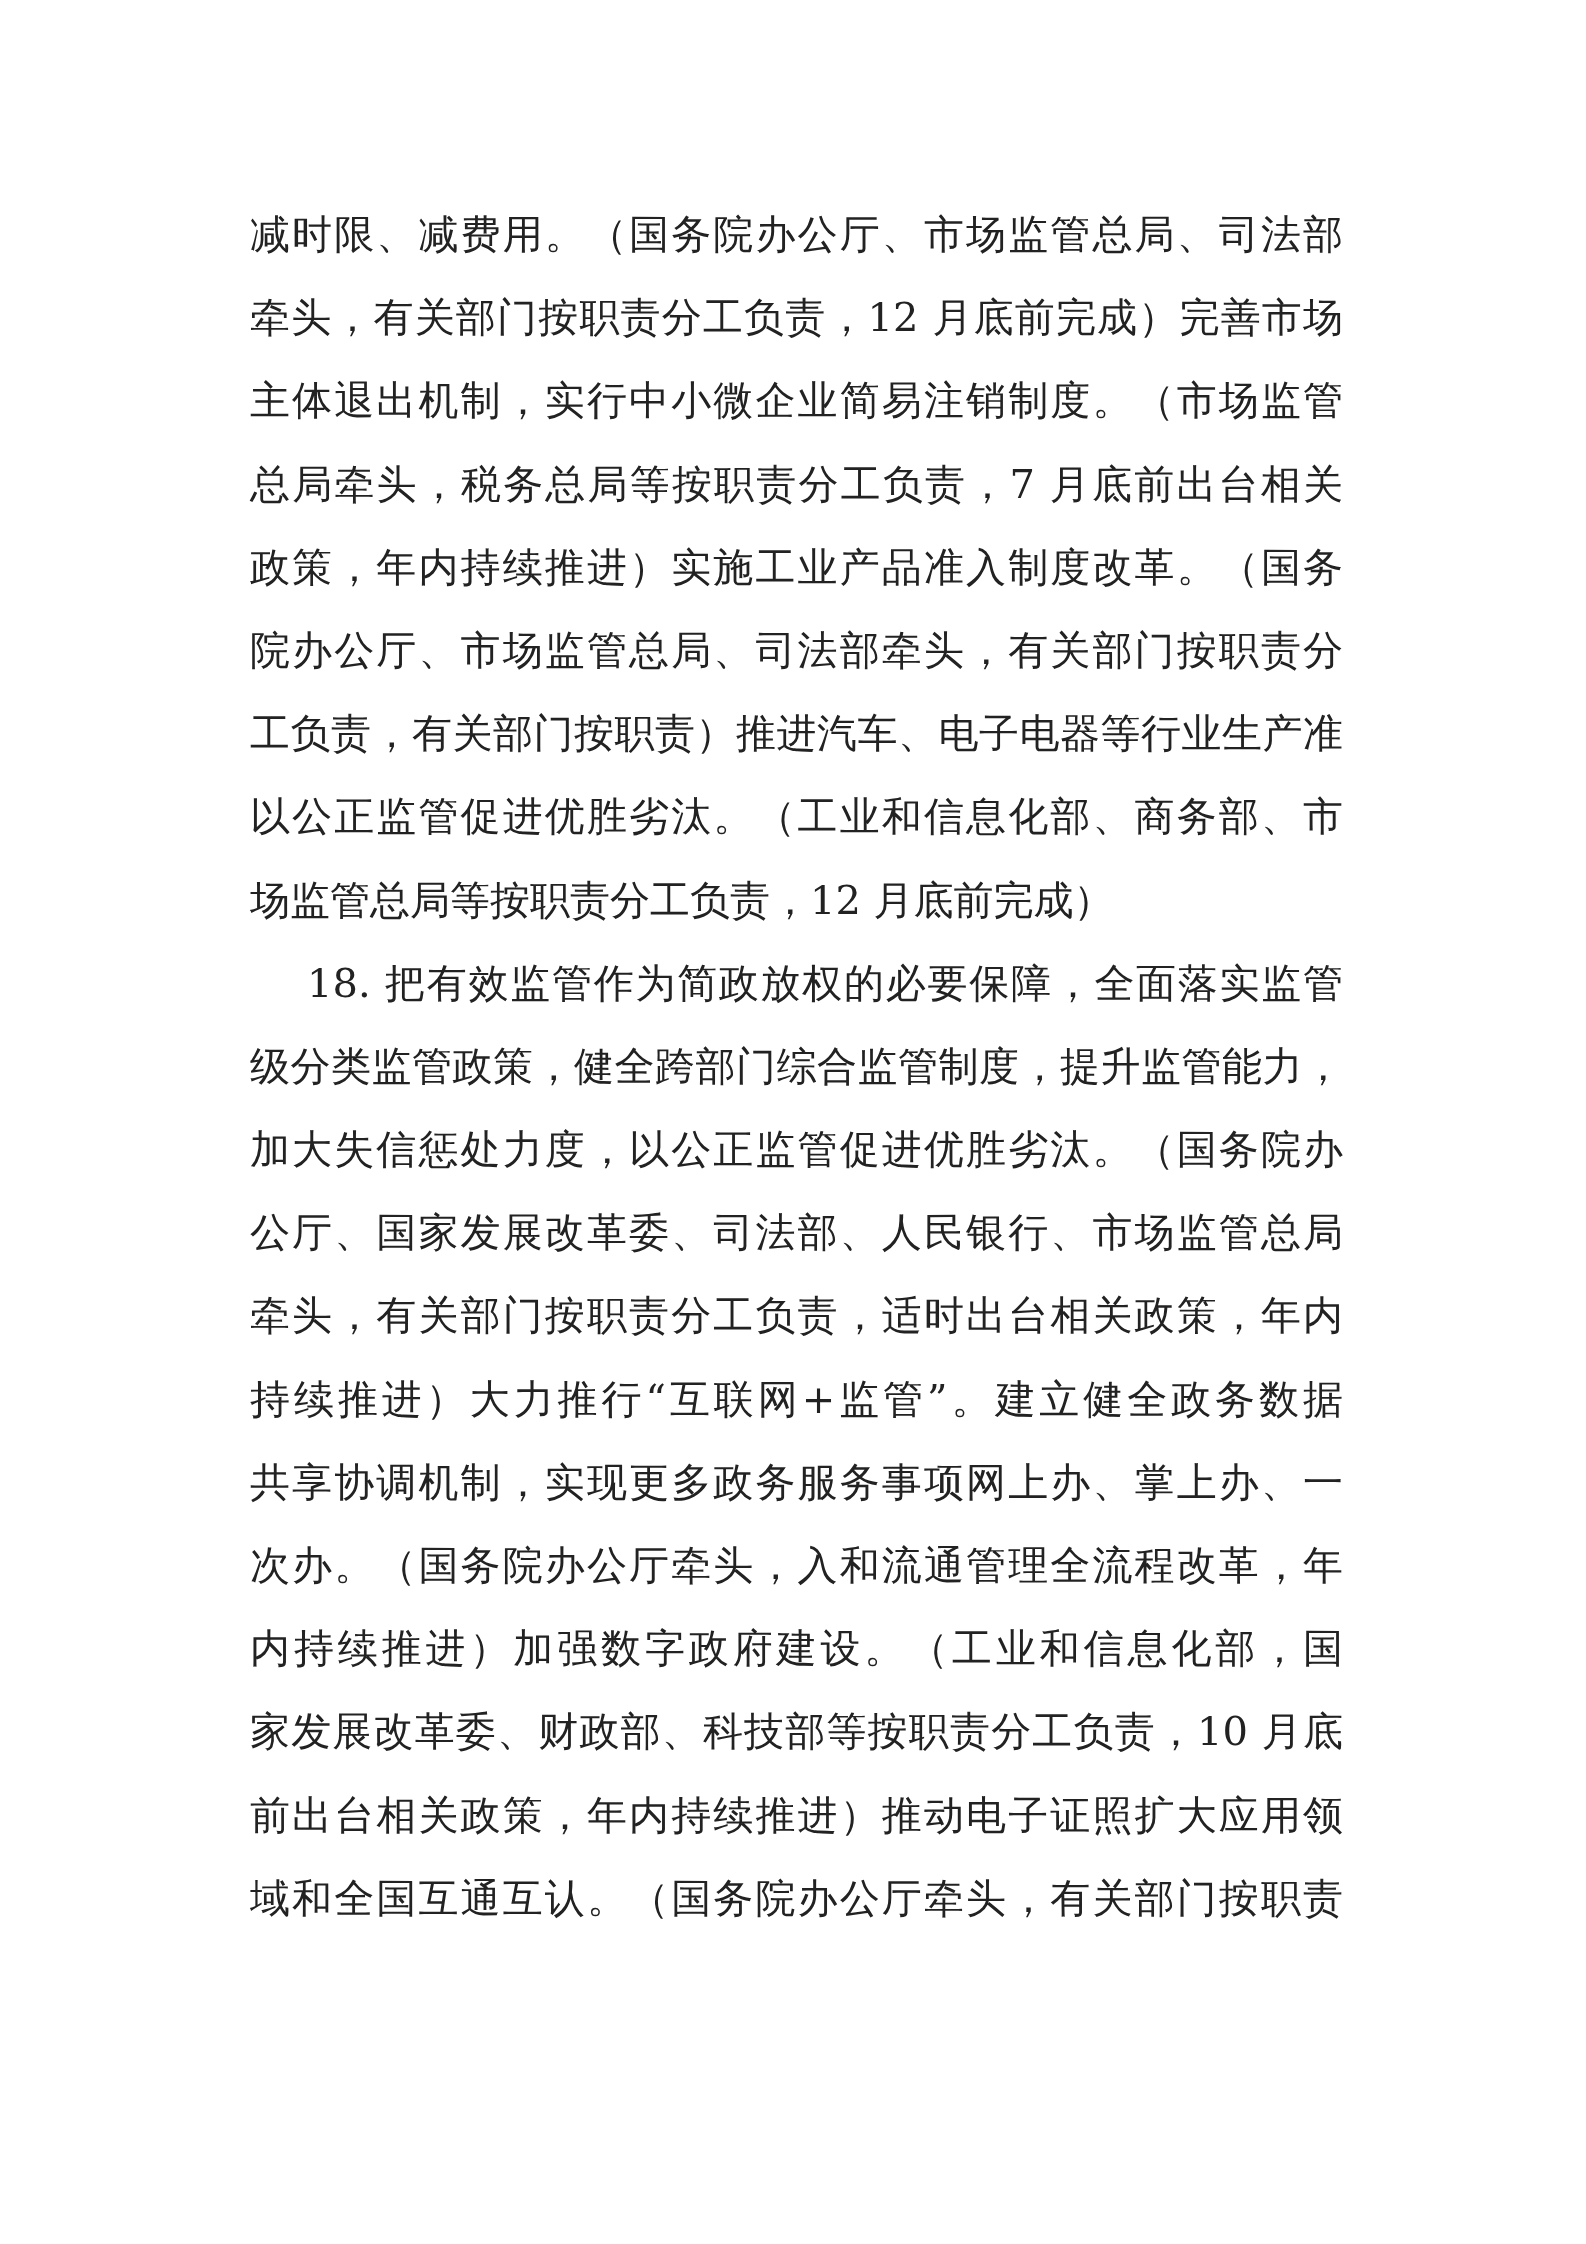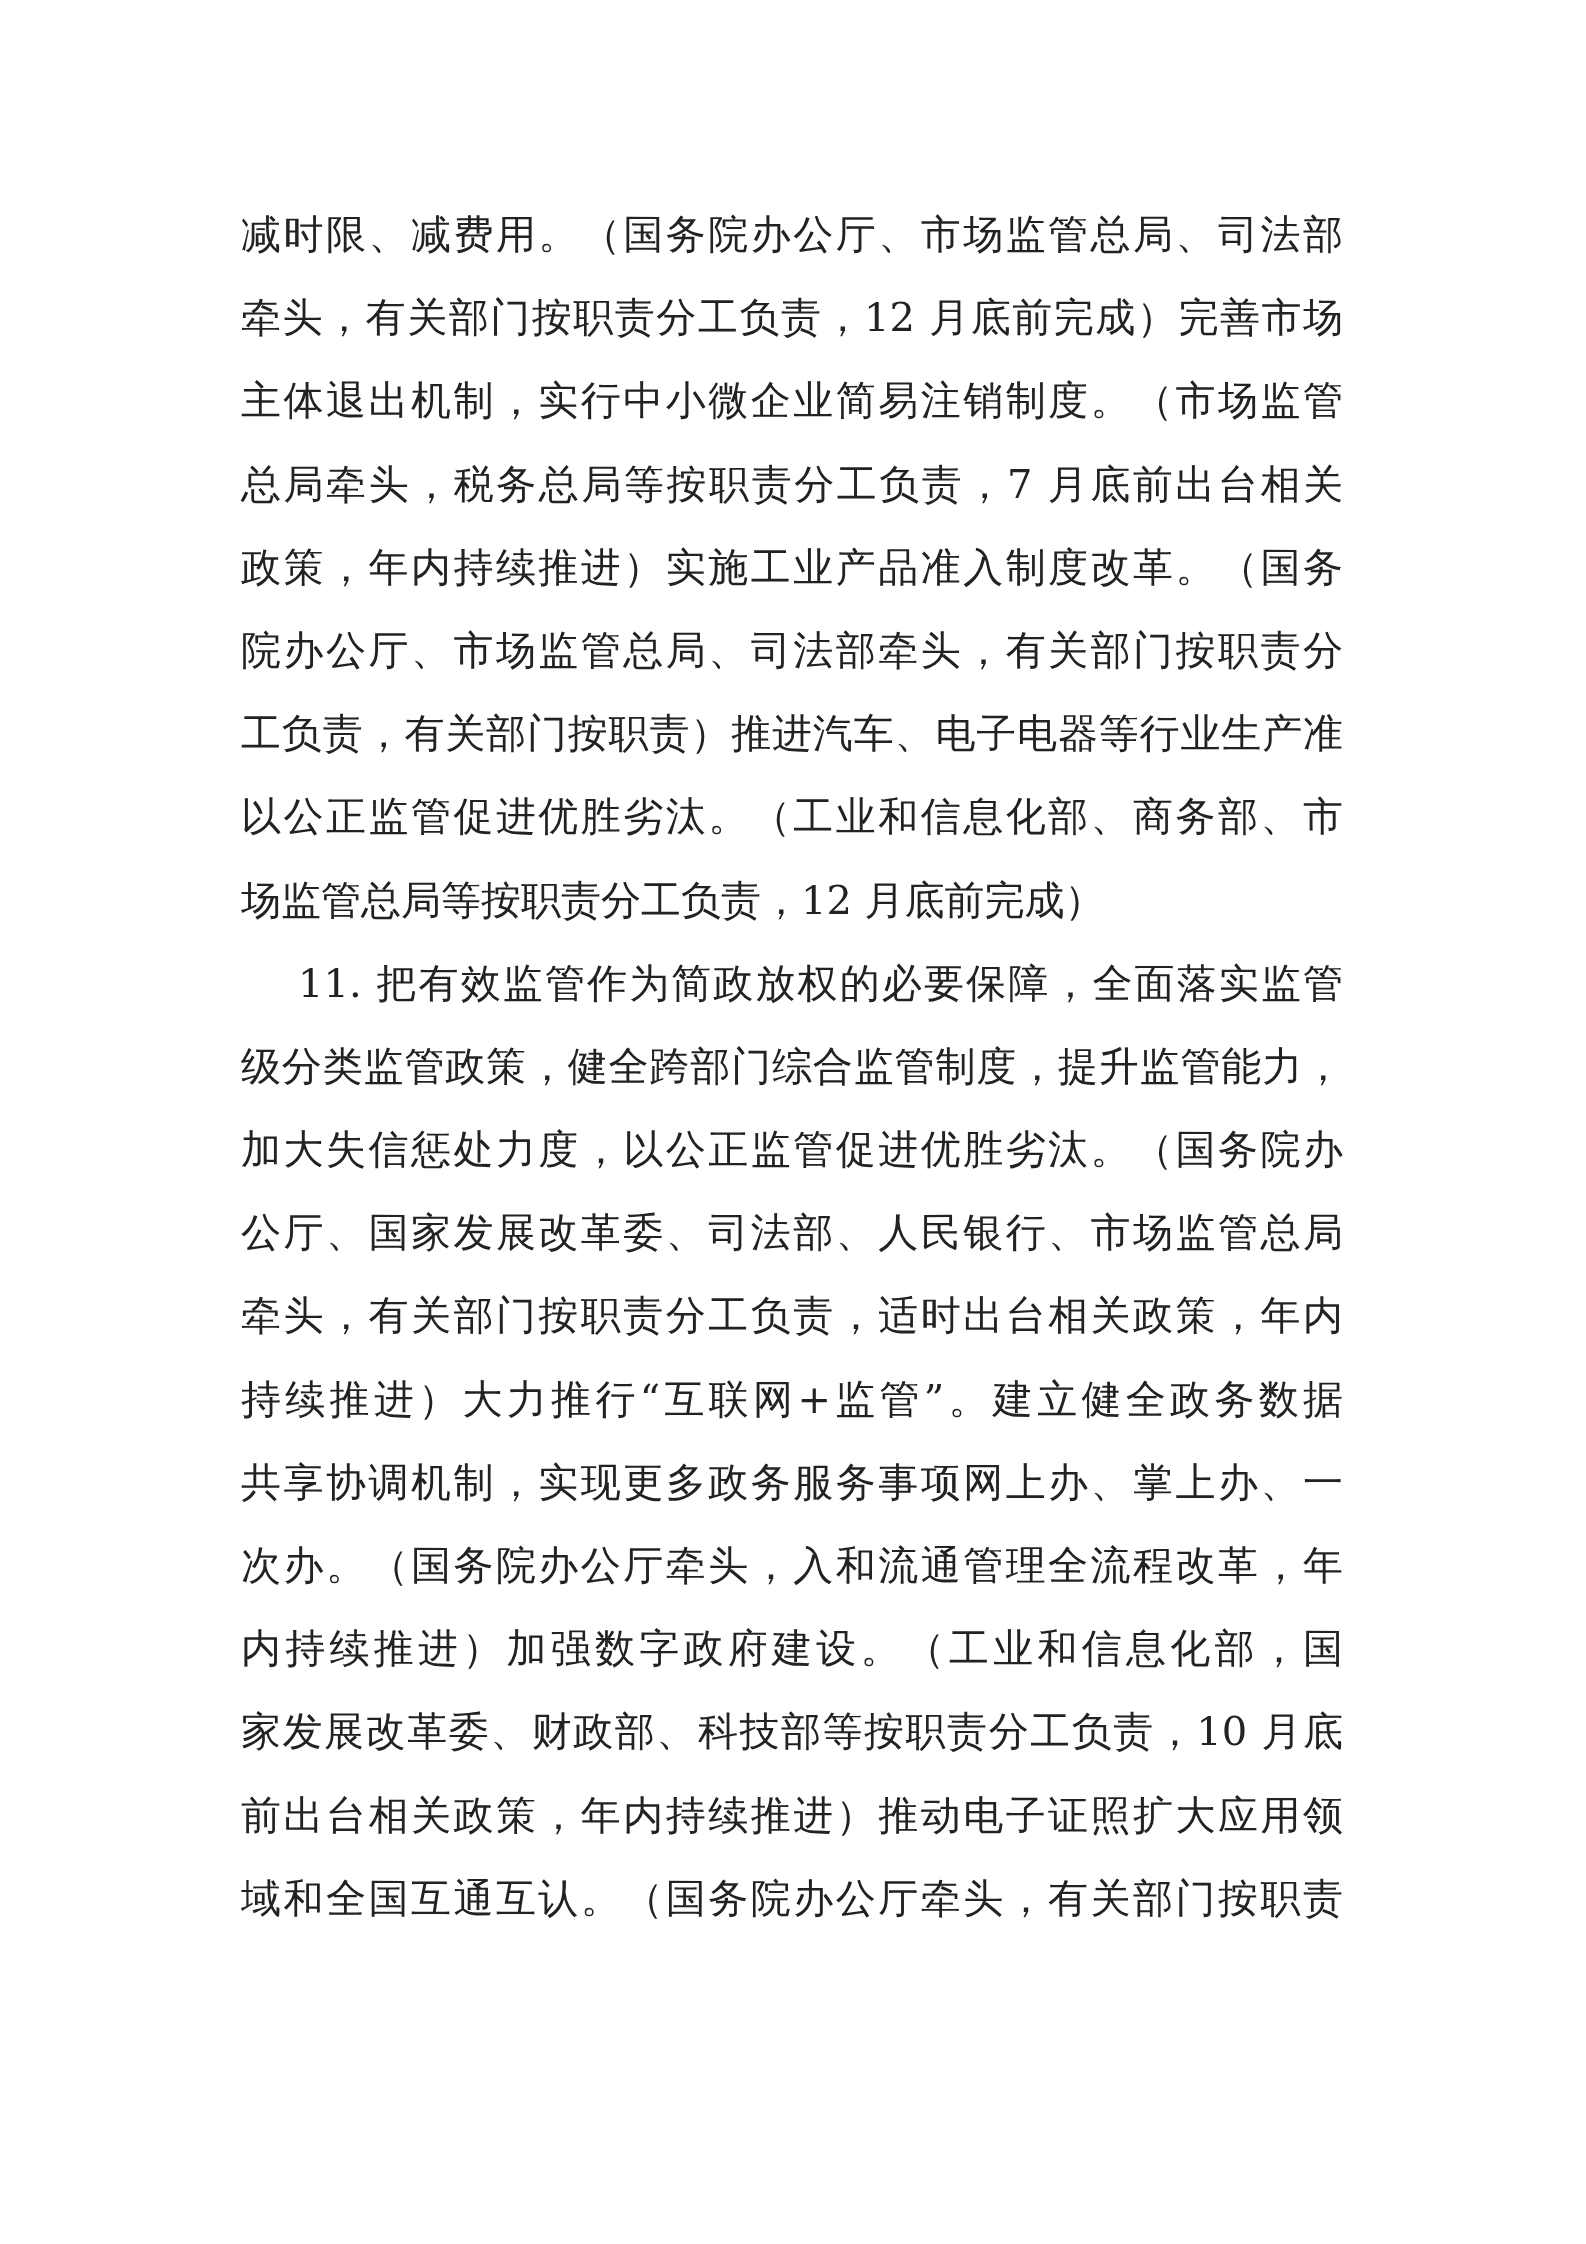--- a/index.html
+++ b/index.html
@@ -31,20 +31,21 @@
       display: block;
       height: 83.2px;
       line-height: 83.2px;
       font-family: "DejaVu Serif", "Liberation Serif", serif;
       font-size: 40px;
       color: #222222;
       white-space: nowrap;
       text-align: justify;
       text-align-last: justify;
       letter-spacing: 0px;
+      margin-left: 9px;
     }
     .line.last {
       text-align-last: left;
     }
     .line.indent {
       padding-left: 57px;
     }
   </style>
 </head>
 <body>
@@ -53,21 +54,21 @@
   <div class="text-block">
     <span class="line">减时限、减费用。（国务院办公厅、市场监管总局、司法部</span>
     <span class="line">牵头，有关部门按职责分工负责，12 月底前完成）完善市场</span>
     <span class="line">主体退出机制，实行中小微企业简易注销制度。（市场监管</span>
     <span class="line">总局牵头，税务总局等按职责分工负责，7 月底前出台相关</span>
     <span class="line">政策，年内持续推进）实施工业产品准入制度改革。（国务</span>
     <span class="line">院办公厅、市场监管总局、司法部牵头，有关部门按职责分</span>
     <span class="line">工负责，有关部门按职责）推进汽车、电子电器等行业生产准</span>
     <span class="line">以公正监管促进优胜劣汰。（工业和信息化部、商务部、市</span>
     <span class="line last">场监管总局等按职责分工负责，12 月底前完成）</span>
-    <span class="line indent">11. 把有效监管作为简政放权的必要保障，全面落实监管</span>
+    <span class="line indent">18. 把有效监管作为简政放权的必要保障，全面落实监管</span>
     <span class="line">级分类监管政策，健全跨部门综合监管制度，提升监管能力，</span>
     <span class="line">加大失信惩处力度，以公正监管促进优胜劣汰。（国务院办</span>
     <span class="line">公厅、国家发展改革委、司法部、人民银行、市场监管总局</span>
     <span class="line">牵头，有关部门按职责分工负责，适时出台相关政策，年内</span>
     <span class="line">持续推进）大力推行“互联网+监管”。建立健全政务数据</span>
     <span class="line">共享协调机制，实现更多政务服务事项网上办、掌上办、一</span>
     <span class="line">次办。（国务院办公厅牵头，入和流通管理全流程改革，年</span>
     <span class="line">内持续推进）加强数字政府建设。（工业和信息化部，国</span>
     <span class="line">家发展改革委、财政部、科技部等按职责分工负责，10 月底</span>
     <span class="line">前出台相关政策，年内持续推进）推动电子证照扩大应用领</span>

